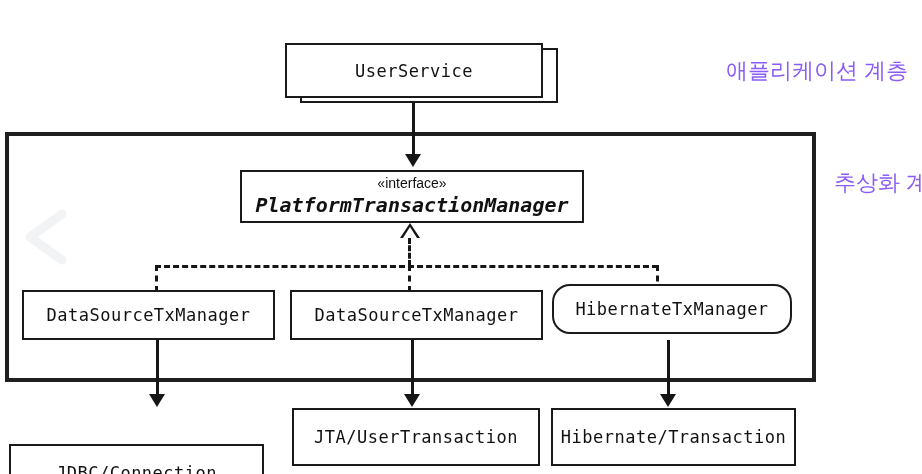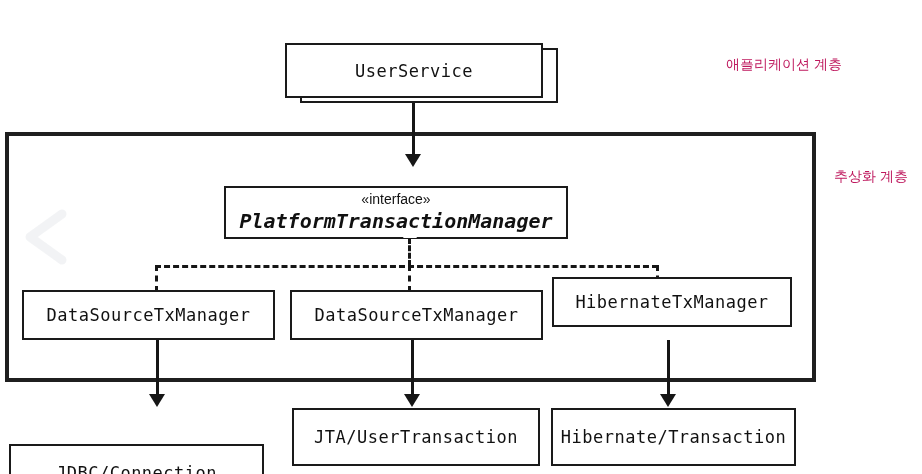--- a/index.html
+++ b/index.html
@@ -75,22 +75,22 @@
     box-sizing: border-box;
     border: 4px solid #1f1f1f;
     background: transparent;
     z-index: 2;
   }
 
   
   .layer-caption {
     position: absolute;
     font-family: "Liberation Sans", sans-serif;
-    font-size: 14px;
-    color: #be185d;
+    font-size: 22px;
+    color: #8b5cf6;
     white-space: nowrap;
     z-index: 7;
   }
 
   
   .v-line {
     position: absolute;
     width: 3px;
     background: #161616;
     z-index: 4;
@@ -171,21 +171,21 @@
   <div class="layer-container" style="left:5px; top:132px; width:811px; height:250px;"></div>
 
   <div class="node-stack-back" style="left:300px; top:48px; width:258px; height:55px;"></div>
   <div class="node" style="left:285px; top:43px; width:258px; height:55px;">
     <span>UserService</span>
   </div>
 
   <div class="v-line" style="left:412px; top:98px; height:58px;"></div>
   <div class="arrow-head-down" style="left:405px; top:154px;"></div>
 
-  <div class="node node-interface" style="left:224px; top:170px; width:344px; height:53px;margin-top:16px;">
+  <div class="node node-interface" style="left:240px; top:170px; width:344px; height:53px;">
     <span class="iface-stereotype">«interface»</span>
     <span class="iface-name">PlatformTransactionManager</span>
   </div>
 
   <div class="triangle-hollow" style="left:400px; top:223px;"></div>
   <div class="triangle-inner" style="left:403px; top:227px;"></div>
 
   <div class="v-dash" style="left:408px; top:238px; height:28px;"></div>
 
   <div class="h-dash" style="left:155px; top:265px; width:503px;"></div>
@@ -193,21 +193,21 @@
   <div class="v-dash" style="left:155px; top:265px; height:27px;"></div>
   <div class="v-dash" style="left:408px; top:265px; height:27px;"></div>
   <div class="v-dash" style="left:656px; top:265px; height:27px;"></div>
 
   <div class="node" style="left:22px; top:290px; width:253px; height:50px;">
     <span>DataSourceTxManager</span>
   </div>
   <div class="node" style="left:290px; top:290px; width:253px; height:50px;">
     <span>DataSourceTxManager</span>
   </div>
-  <div class="node" style="left:552px; top:277px; width:240px; height:50px;">
+  <div class="node" style="left:552px; top:284px; width:240px; height:50px;border-radius:18px;">
     <span>HibernateTxManager</span>
   </div>
 
   <div class="v-line" style="left:156px; top:340px; height:56px;"></div>
   <div class="arrow-head-down" style="left:149px; top:394px;"></div>
 
   <div class="v-line" style="left:411px; top:340px; height:56px;"></div>
   <div class="arrow-head-down" style="left:404px; top:394px;"></div>
 
   <div class="v-line" style="left:667px; top:340px; height:56px;"></div>

